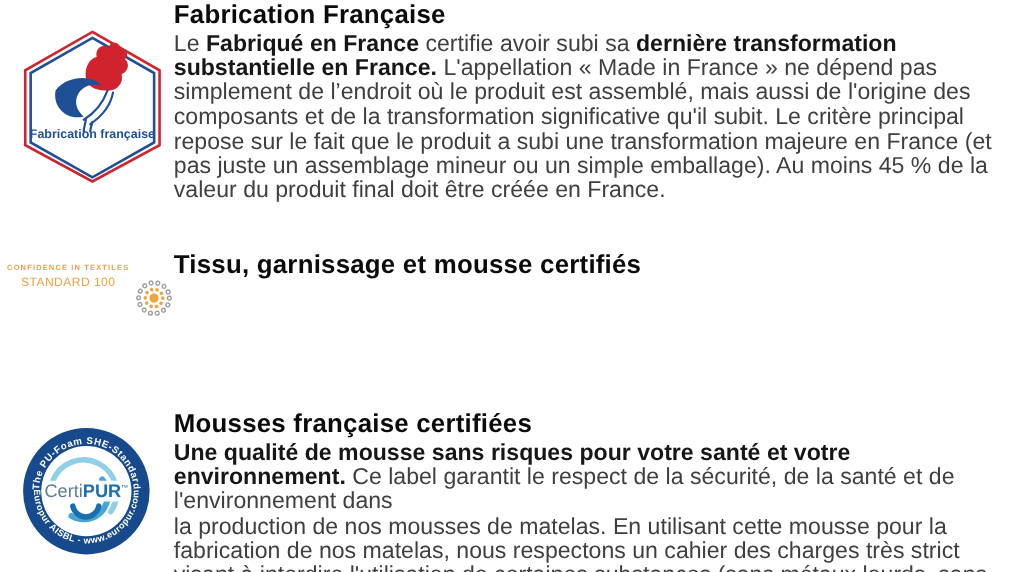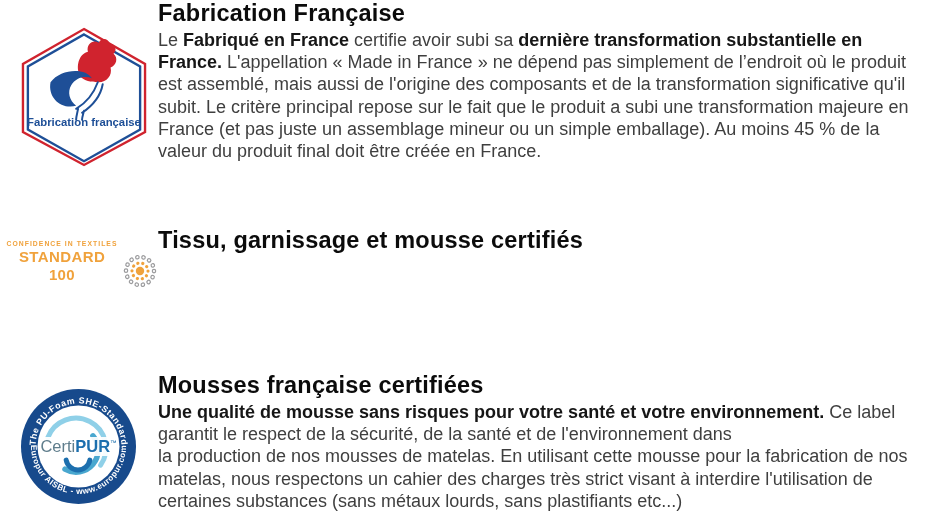--- a/index.html
+++ b/index.html
@@ -18,33 +18,33 @@
   .badge-col { width:158px; min-width:158px; position:relative; }
   .text-col  { width:756px; padding-right:14px; }
 
   .cert-title {
     margin:0 0 3px 0; padding:0;
     font-size:23.5px; font-weight:bold; color:#0b0b0b;
     letter-spacing:0.2px; line-height:26px;
   }
   .cert-paragraph {
     margin:0; padding:0;
-    font-size:18px; line-height:22.2px; color:#3f3f3f;
+    font-size:21px; line-height:22.2px; color:#3f3f3f;
   }
   .cert-paragraph b { color:#161616; }
 
   
   .hex-badge { position:absolute; left:20px; top:27px; }
 
   
   .oeko-badge { position:absolute; left:6px; top:12px; display:flex; align-items:flex-start; }
   .oeko-text { text-align:center; width:112px; }
   .oeko-brand    { font-size:17.5px; font-weight:bold; letter-spacing:0.5px; line-height:19px; }
   .oeko-tagline  { font-size:6.8px; letter-spacing:1.05px; line-height:9px; font-weight:bold; }
-  .oeko-standard { font-size:15px; font-weight:bold; letter-spacing:0.4px; line-height:18px; }
+  .oeko-standard { font-size:11px; font-weight:normal; letter-spacing:0.4px; line-height:18px; }
   .oeko-flower { margin-left:2px; margin-top:12px; }
 
   
   .certipur-badge { position:absolute; left:20px; top:16px; }
 </style>
 </head>
 <body>
 
 <div class="page">
 

